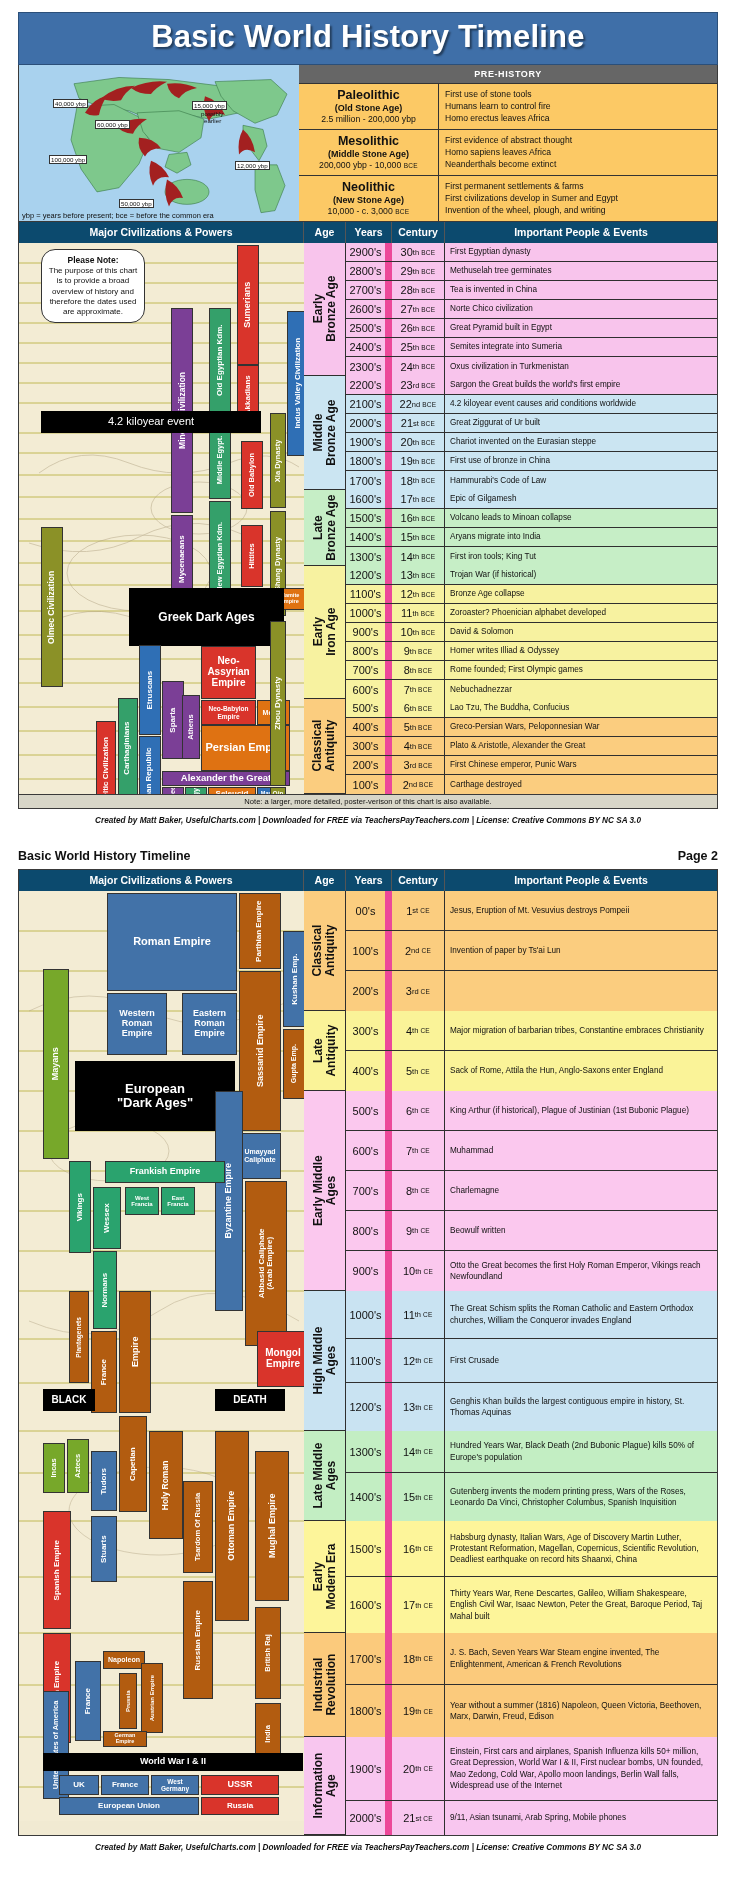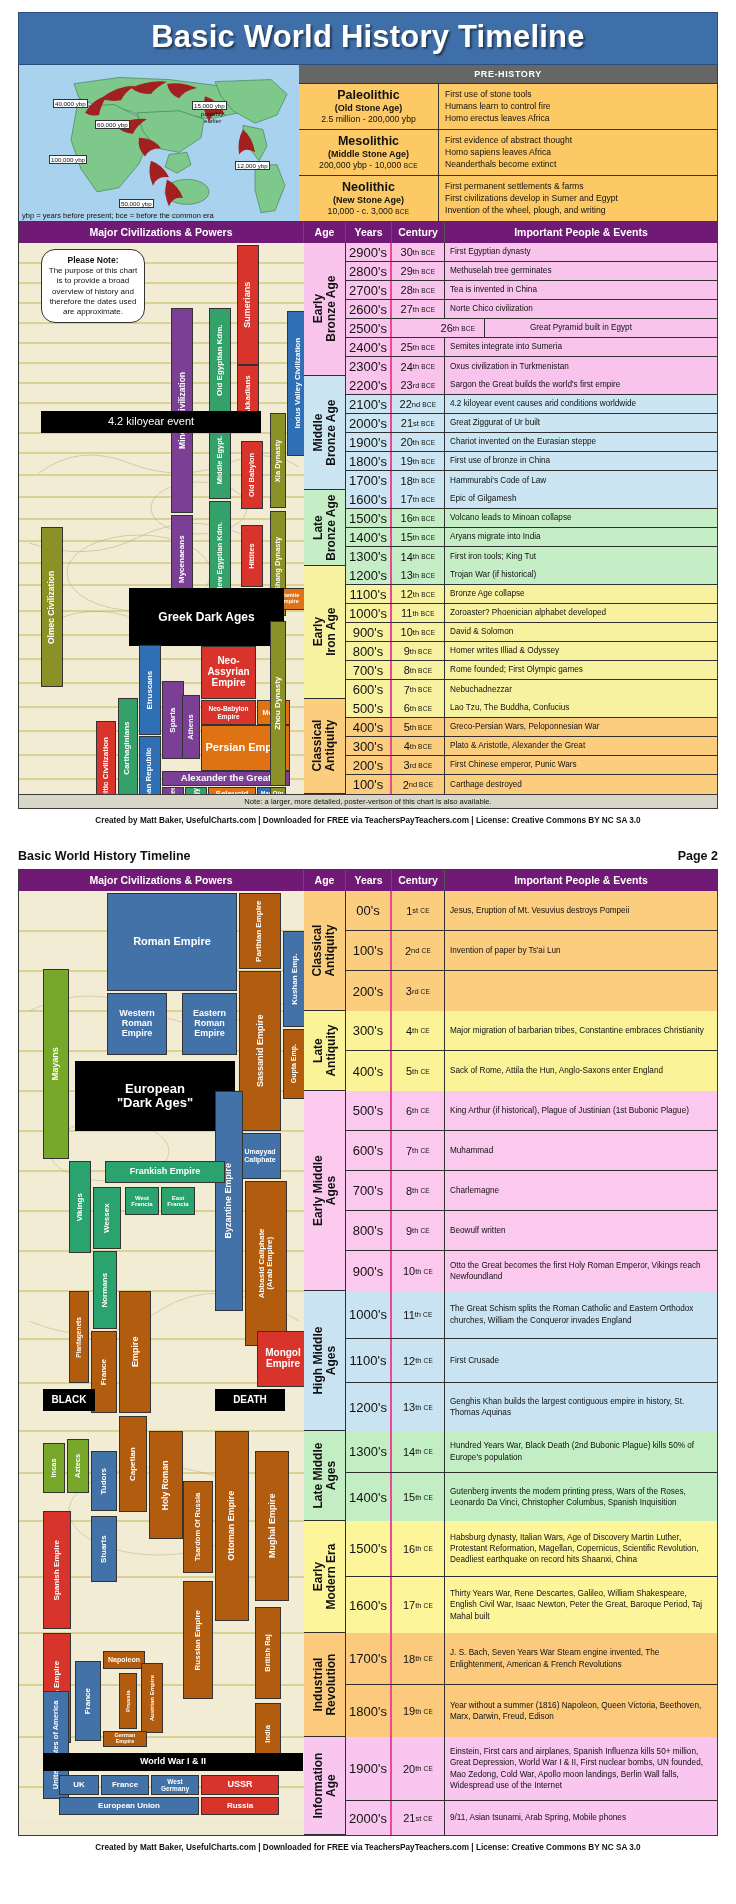--- a/index.html
+++ b/index.html
@@ -55,42 +55,42 @@
     border-right:1px solid #333; padding:4px 2px 5px 2px;
   }
   .ph-name { font-size:12.5px; font-weight:bold; color:#111; }
   .ph-sub { font-size:9px; font-weight:bold; color:#111; margin-top:1px;}
   .ph-dates { font-size:8.7px; color:#111; margin-top:1px;}
   .ph-dates .sc { font-size:6.5px; letter-spacing:.3px;}
   .ph-right { flex:1 1 auto; padding:4px 6px; font-size:8.6px; color:#111; line-height:1.42;}
 
   
   .chart { margin:0 18px; border:1px solid #3a3a3a; border-top:none; }
-  .col-head { display:flex; background:#701a75; color:#fff; font-weight:bold; }
+  .col-head { display:flex; background:#0c4a6e; color:#fff; font-weight:bold; }
   .col-head > div { text-align:center; padding:4px 0 5px 0; font-size:10.5px; border-right:1px solid #555;}
   .col-head > div:last-child{ border-right:none; }
   .h-civ { width:285px; flex:0 0 285px; }
   .h-age { width:42px; flex:0 0 42px; }
   .h-years{ width:46px; flex:0 0 46px; }
   .h-cent { width:53px; flex:0 0 53px; }
   .h-ev   { flex:1 1 auto; }
 
   .body-row { display:flex; }
   .civ-panel {
     width:285px; flex:0 0 285px; position:relative;
     background:#f1ead2;
     overflow:hidden;
   }
   .civ-panel .mapbg{ position:absolute; inset:0; }
   .rows-panel { flex:1 1 auto; display:flex; flex-direction:column; }
 
   .trow { display:flex; border-bottom:1px solid #2f2f2f; position:relative;}
   .trow:last-child { border-bottom:none; }
-  .c-years { width:46px; flex:0 0 46px; border-right:2px solid #ec4899;
-    display:flex; align-items:center; justify-content:center; font-size:13px; color:#111; }
+  .c-years { width:46px; flex:0 0 46px; border-right:7px solid #ec4899;
+    display:flex; align-items:center; justify-content:center; font-size:11px; color:#111; }
   .c-cent { width:53px; flex:0 0 53px; border-right:1px solid #2f2f2f;
     display:flex; align-items:center; justify-content:center; font-size:11px; color:#111; white-space:nowrap;}
   .c-cent .era{ font-size:6.5px; margin-left:2px; letter-spacing:.3px;}
   .c-cent .ord{ font-size:7.5px;}
   .c-ev { flex:1 1 auto; padding:2px 5px; font-size:8.2px; color:#111;
     display:flex; align-items:center; line-height:1.35;}
 
   
   .age-group {
     position:absolute; left:0; top:0; width:42px;
@@ -121,20 +121,21 @@
   .era-info     { background:#f8c6ef; }
 
   
   .note-bar {
     margin:0 18px; background:#d8d6c8; border:1px solid #3a3a3a; border-top:none;
     text-align:center; font-size:7.6px; padding:2px 0; color:#111;
   }
   .credit {
     text-align:center; font-size:8.2px; font-weight:bold; color:#111;
     padding:7px 0 10px 0;
+    font-style:italic;
   }
   .page2-head {
     margin:0 18px; display:flex; justify-content:space-between; align-items:flex-end;
     padding: 14px 0 6px 0;
   }
   .page2-head .t { font-size:12.5px; font-weight:bold; color:#111;}
   .page2-head .p { font-size:12.5px; font-weight:bold; color:#111;}
 
   
   .bar {
@@ -542,21 +543,21 @@
               </div>
               <div class="trow era-ebronze" style="height: 19px;">
                 <div class="c-years">2600's</div>
                 <div class="c-cent">
                   <span>27</span>
                   <span class="ord">th</span>
                   <span class="era">BCE</span>
                 </div>
                 <div class="c-ev">Norte Chico civilization</div>
               </div>
-              <div class="trow era-ebronze" style="height: 19px; gap: 40px;">
+              <div class="trow era-ebronze" style="height: 19px;">
                 <div class="c-years">2500's</div>
                 <div class="c-cent">
                   <span>26</span>
                   <span class="ord">th</span>
                   <span class="era">BCE</span>
                 </div>
                 <div class="c-ev">Great Pyramid built in Egypt</div>
               </div>
               <div class="trow era-ebronze" style="height: 19px;">
                 <div class="c-years">2400's</div>

